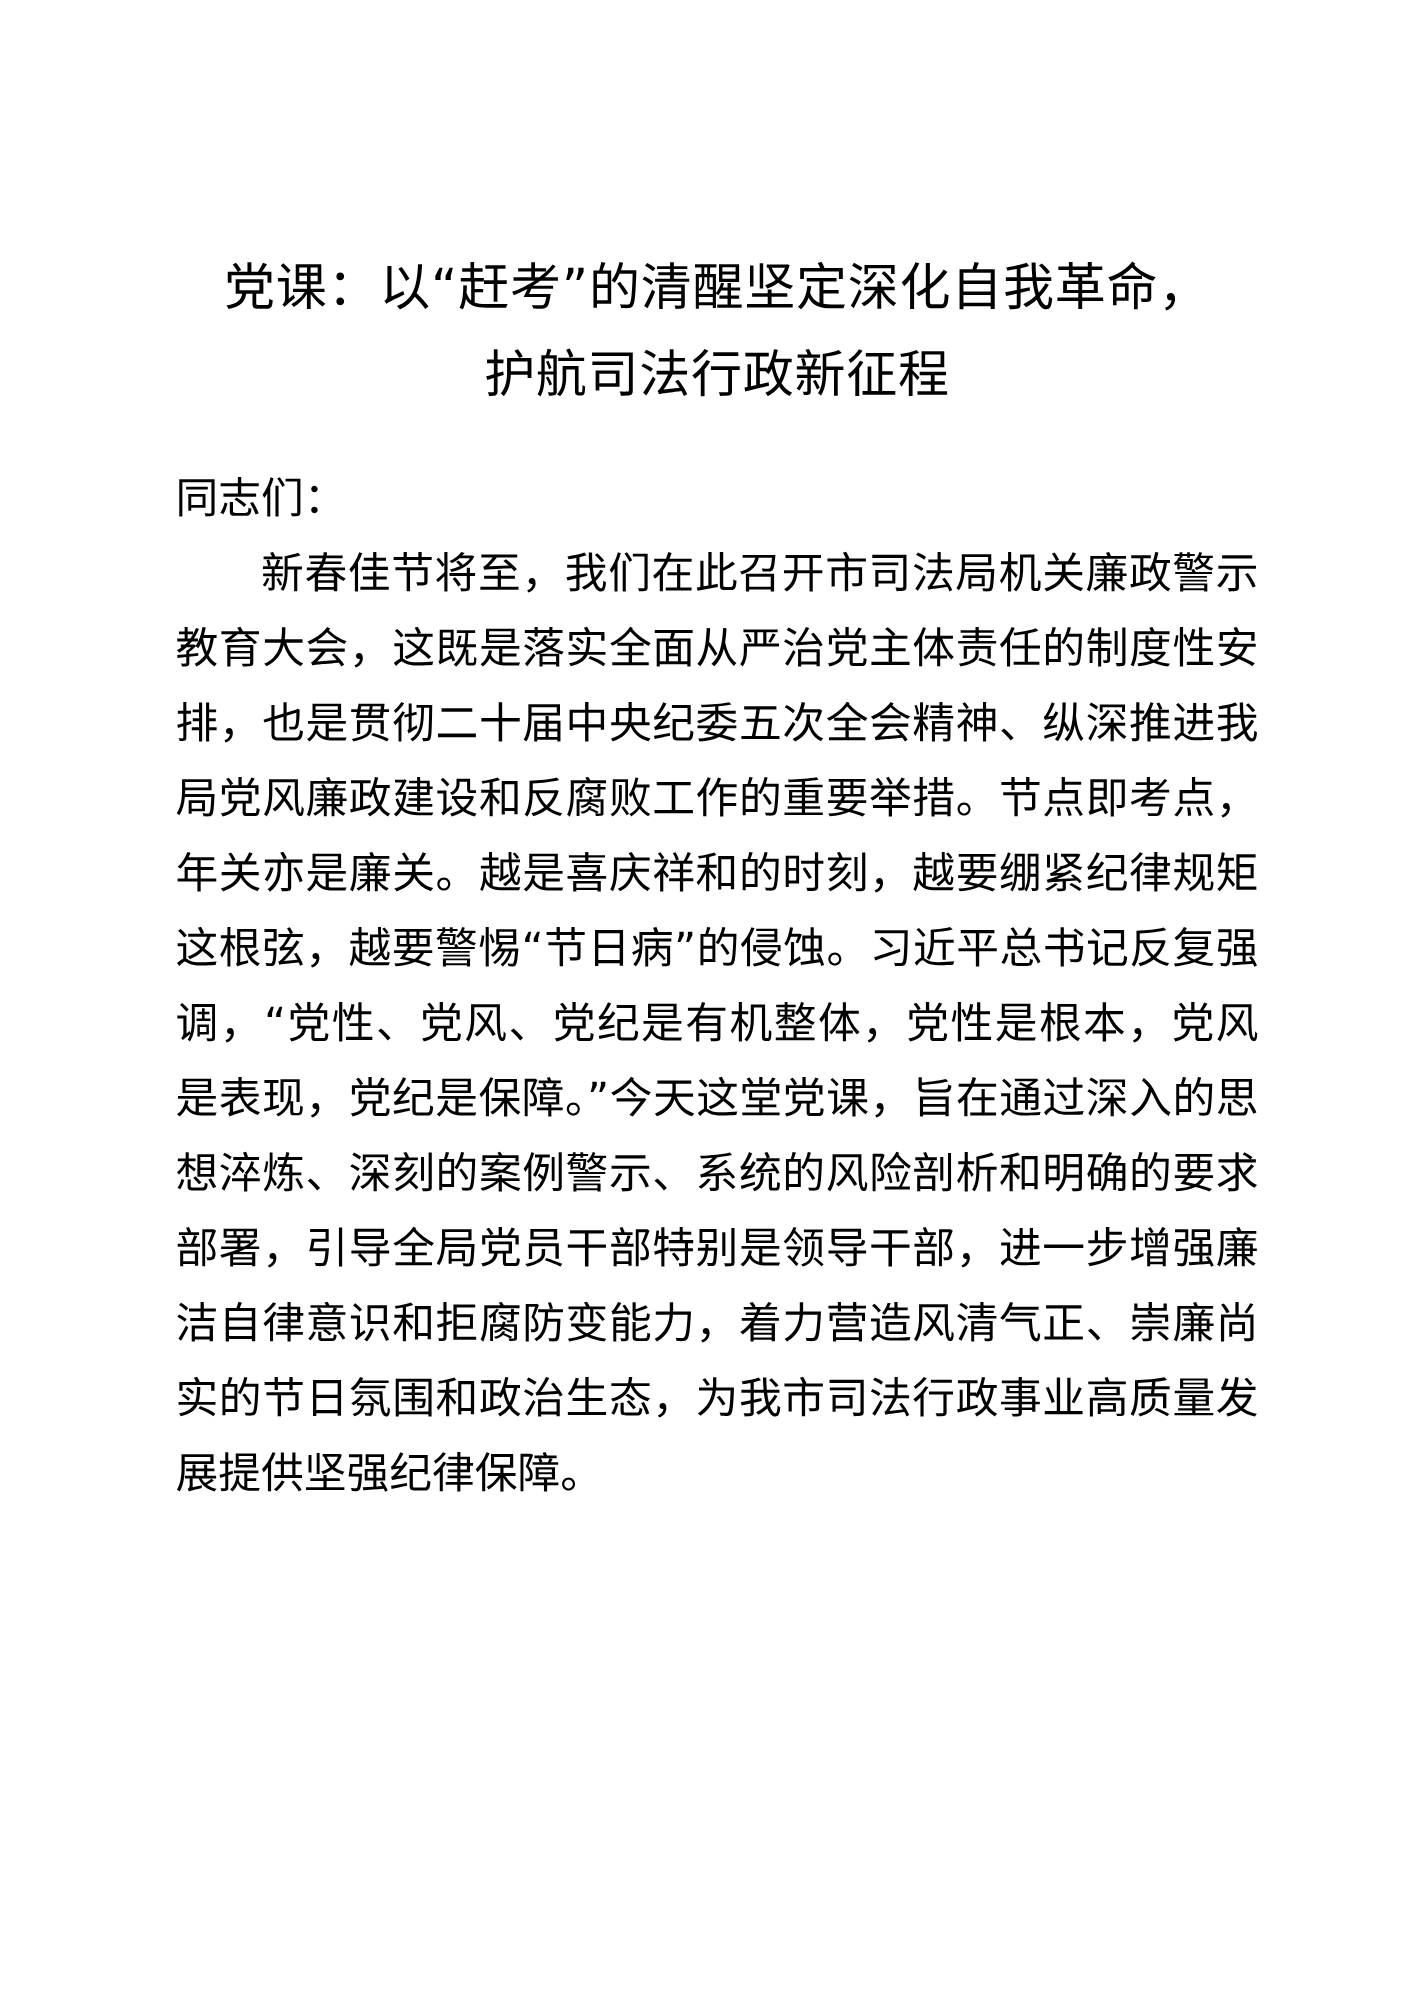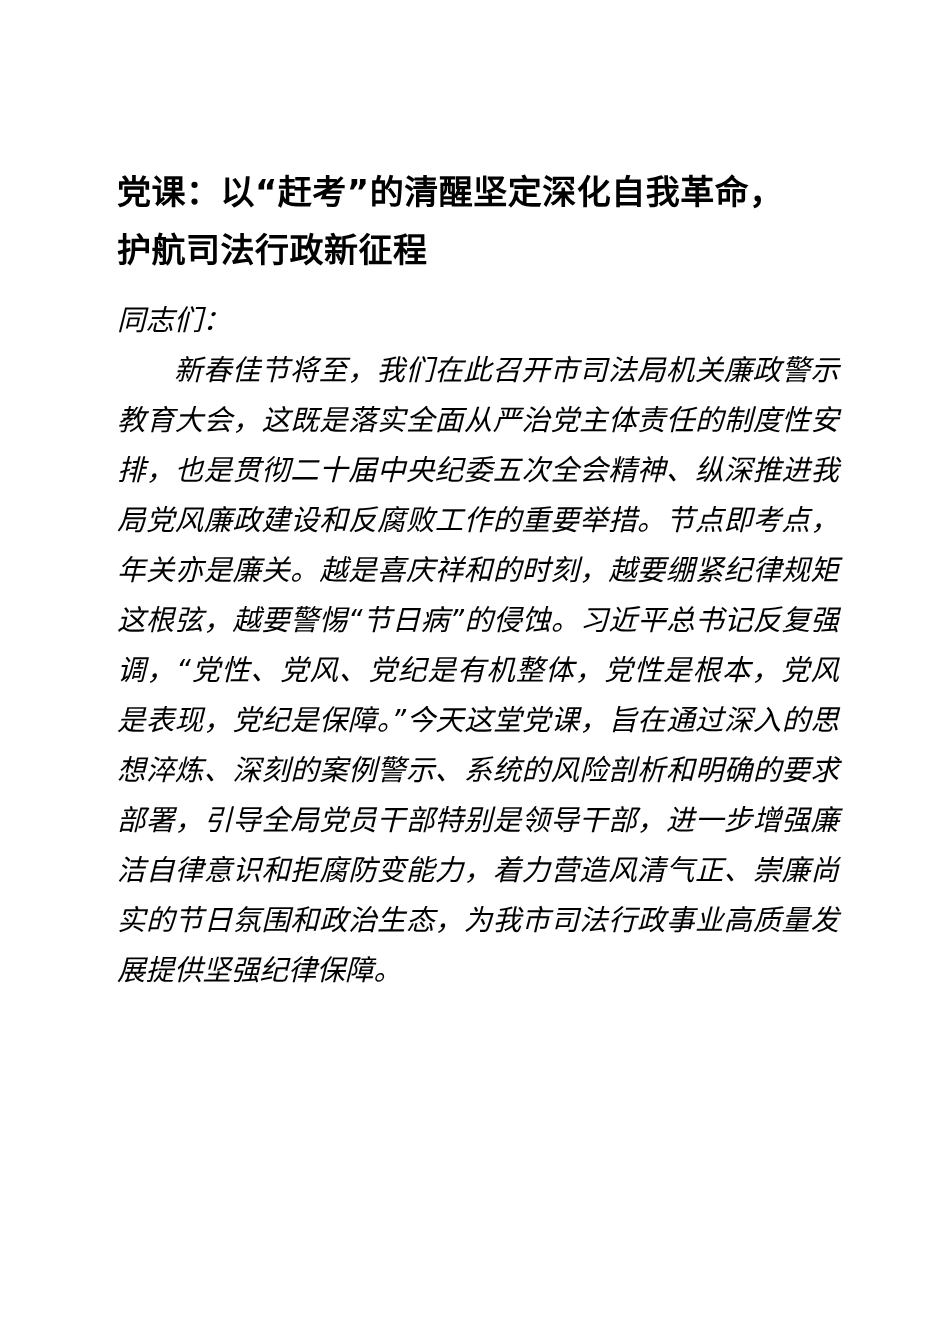--- a/index.html
+++ b/index.html
@@ -26,36 +26,35 @@
     padding: 0;
   }
 
   
   .doc-title {
     position: absolute;
     left: 117px;
     top: 163px;
     width: 722px;
     margin: 0;
-    text-align: left;
+    text-align: center;
     font-size: 34px;
-    font-weight: 700;
+    font-weight: 400;
     line-height: 58px;
     letter-spacing: 0.5px;
     white-space: pre-line;
     word-break: break-all;
   }
 
   
   .body-block {
     position: absolute;
     left: 117px;
-    top: 296px;
+    top: 308px;
     width: 722px;
-    font-style: italic;
   }
 
   .para {
     margin: 0;
     font-size: 28.5px;
     line-height: 50px;
     text-align: justify;
     text-justify: inter-character;
     word-break: break-all;
     letter-spacing: 0px;

